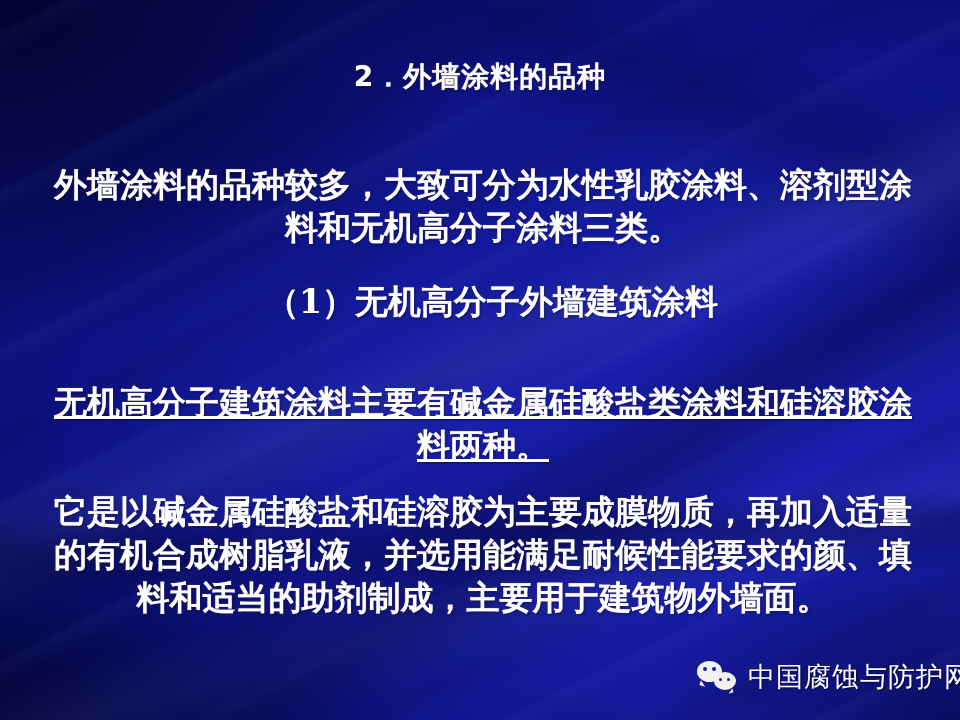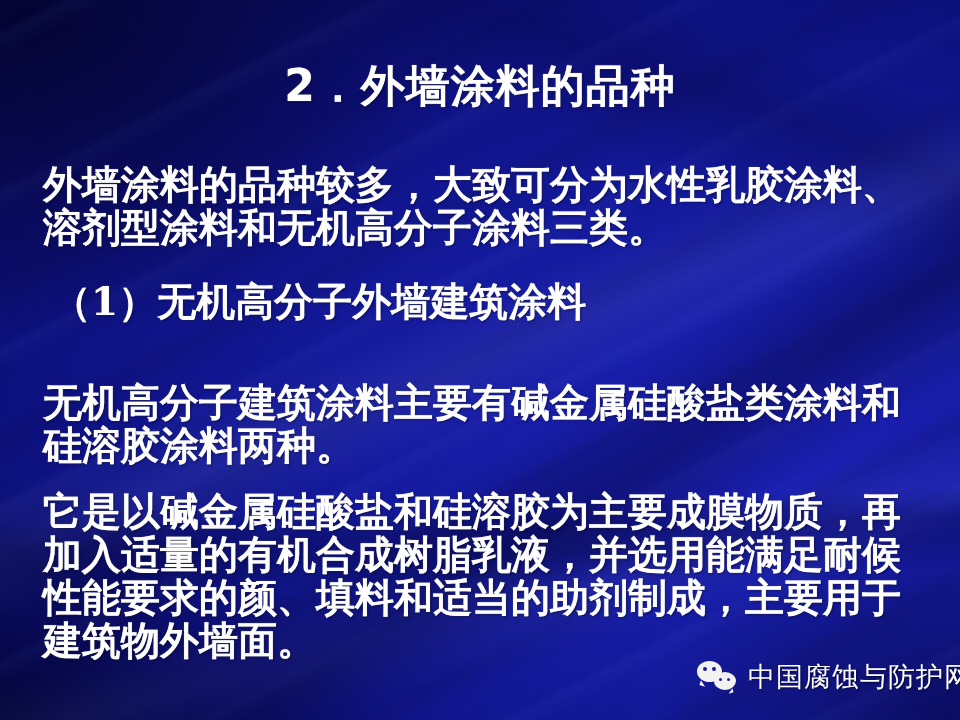--- a/index.html
+++ b/index.html
@@ -71,50 +71,51 @@
     inset: 0;
     color: #ffffff;
   }
 
   .slide-title {
     position: absolute;
     top: 62px;
     left: 0;
     width: 960px;
     text-align: center;
-    font-size: 44px;
+    font-size: 28px;
     line-height: 1.1;
     font-weight: bold;
     letter-spacing: 1px;
     white-space: nowrap;
     text-shadow:
       0 0 1px rgba(255,255,255,0.75),
       1px 1px 2px rgba(0,0,40,0.65);
   }
   .slide-title .num {
     font-family: "DejaVu Sans", "Liberation Sans", sans-serif;
     font-weight: bold;
   }
 
   .body-block {
     position: absolute;
     left: 43px;
     width: 880px;
-    font-size: 39px;
+    font-size: 33px;
     line-height: 43px;
     font-weight: bold;
     letter-spacing: 0px;
     text-shadow:
       0 0 1px rgba(255,255,255,0.6),
       1px 1px 2px rgba(0,0,40,0.6);
+    text-align: center;
   }
 
   .p-intro   { top: 163px; }
   .p-heading { top: 280px; left: 52px; }
-  .p-inorg   { top: 381px; }
+  .p-inorg   { top: 381px; text-decoration: underline; }
   .p-detail  { top: 490px; }
 
   
   .watermark {
     position: absolute;
     left: 697px;
     top: 655px;
     display: flex;
     align-items: center;
     gap: 9px;

